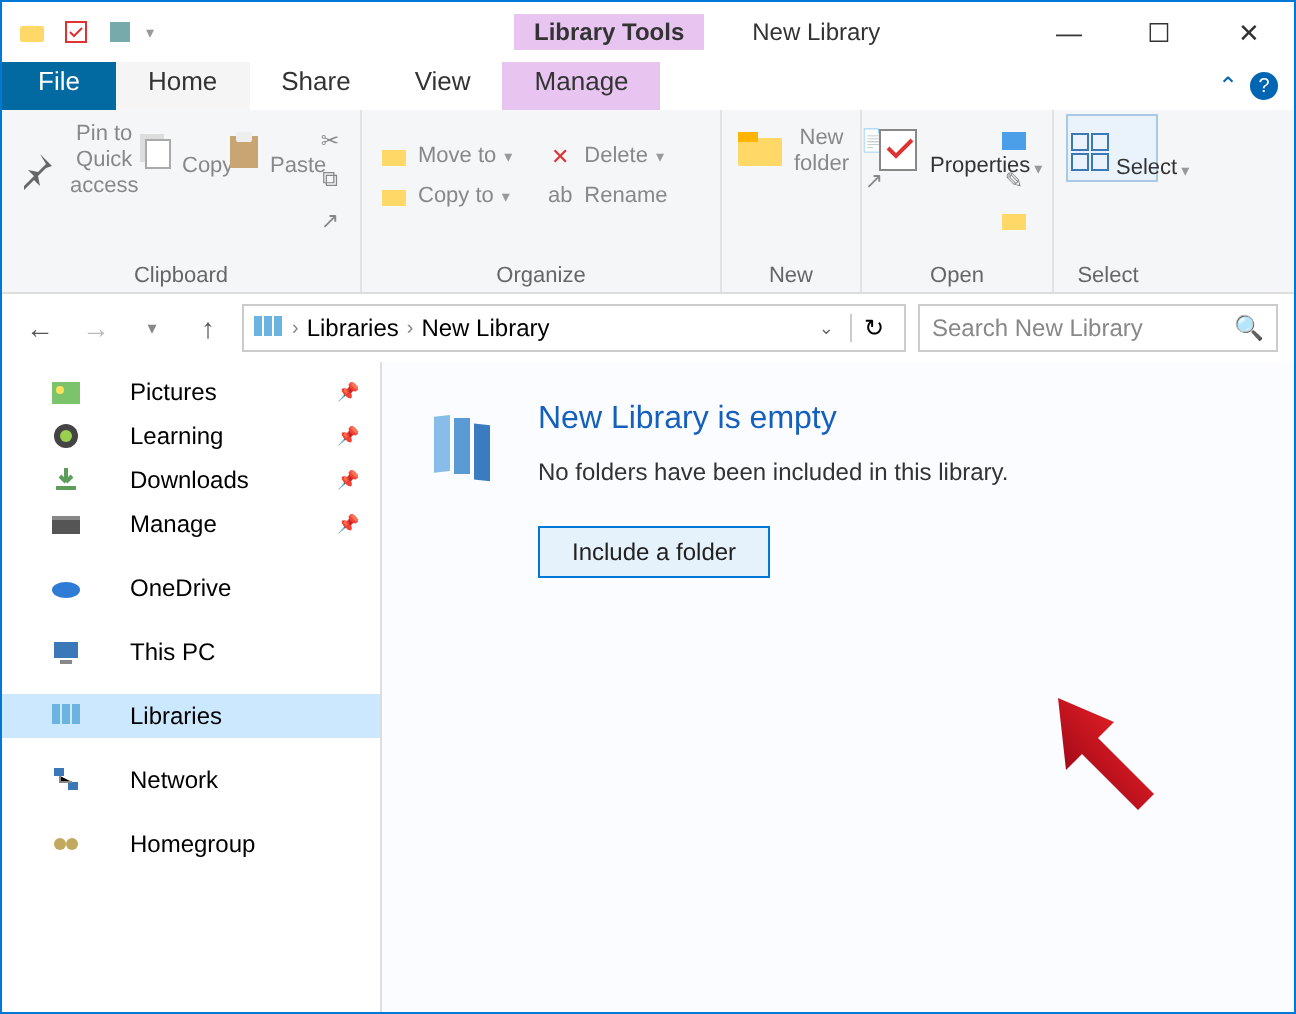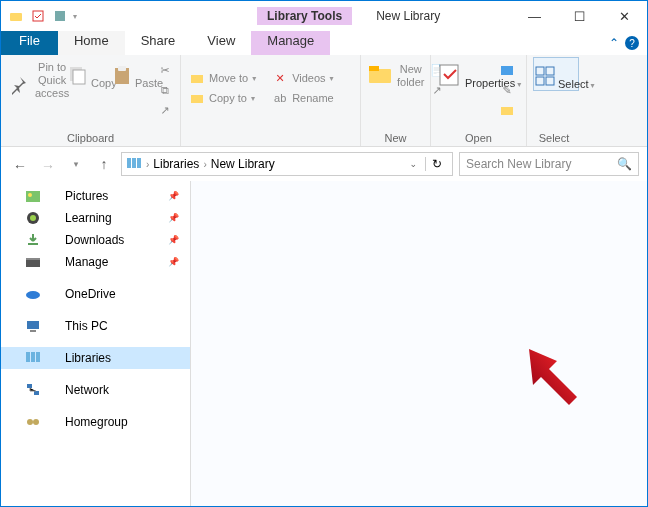--- a/index.html
+++ b/index.html
@@ -172,29 +172,30 @@
                 <rect class="folder" x="1" y="4" width="12" height="8"></rect>
               </svg>
             </span>
             <span>Copy to</span>
             <span class="caret">▾</span>
           </div>
       </div>
       <div class="rsml" style="padding-top:12px;margin-left:8px">
         <div class="rrow">
             <span class="ic" style="color:#d33">✕</span>
-            <span>Videos</span>
+            <span>Delete</span>
             <span class="caret">▾</span>
           </div>
         <div class="rrow">
             <span class="ic">ab</span>
             <span>Rename</span>
           </div>
       </div>
     </div>
+    <div class="glabel">Organize</div>
   </div>
 
   <div class="rgroup" style="width:70px">
     <div class="gbody">
       <div class="rbig">
         <span class="ic">
             <svg width="28" height="24">
               <rect class="folder" x="2" y="6" width="22" height="14" rx="1"></rect>
               <rect fill="#ffb400" x="2" y="3" width="10" height="5"></rect>
             </svg>
@@ -361,20 +362,34 @@
     <div class="sitem">
         <span class="ic"><svg width="16" height="16">
             <circle fill="#c2a95e" cx="5" cy="8" r="3"></circle>
             <circle fill="#c2a95e" cx="11" cy="8" r="3"></circle>
           </svg></span>
         <span>Homegroup</span>
       </div>
   </div>
 
   <div class="main">
+    <div class="empty">
+      <div class="bigic">
+        <svg width="42" height="42">
+            <rect fill="#87bde8" x="6" y="8" width="8" height="28" transform="skewY(-6)"></rect>
+            <rect fill="#5a9bd4" x="16" y="8" width="8" height="28"></rect>
+            <rect fill="#3a7cbf" x="26" y="8" width="8" height="28" transform="skewY(6)"></rect>
+          </svg>
+      </div>
+      <div class="msg">
+        <h2>New Library is empty</h2>
+        <p>No folders have been included in this library.</p>
+        <div class="incbtn">Include a folder</div>
+      </div>
+    </div>
     <svg class="arrow" width="70" height="70">
       <defs>
           <linearGradient id="ag" x1="0" y1="1" x2="1" y2="0">
             <stop offset="0" stop-color="#8b0015"></stop>
             <stop offset="1" stop-color="#ff2a2a"></stop>
           </linearGradient>
         </defs>
       <polygon fill="url(#ag)" points="8,8 36,20 28,28 56,56 48,64 20,36 12,44"></polygon>
     </svg>
   </div>

